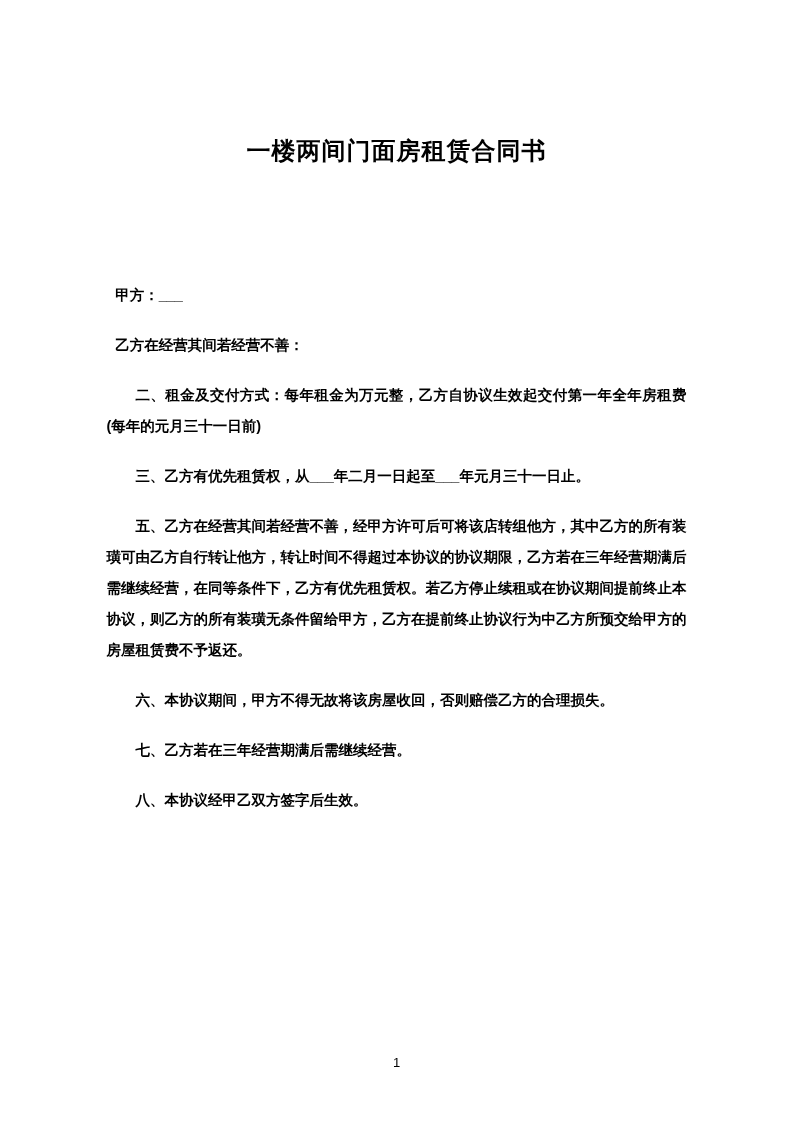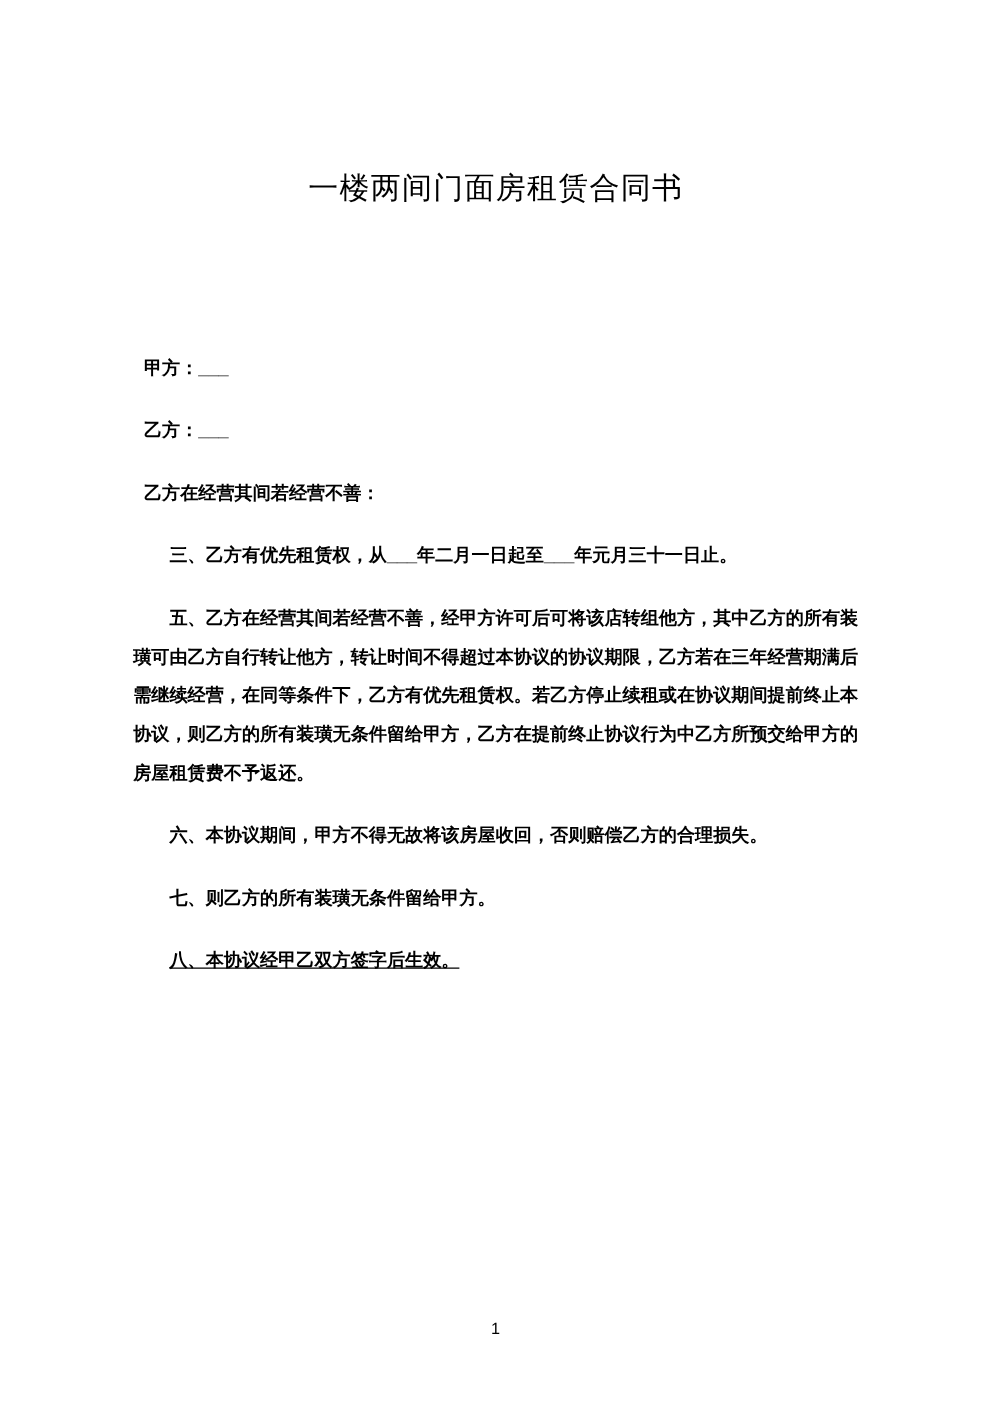--- a/index.html
+++ b/index.html
@@ -18,21 +18,21 @@
   .page {
     width: 793px;
     height: 1122px;
     box-sizing: border-box;
     padding: 0;
     position: relative;
   }
   .doc-title {
     text-align: center;
     font-size: 24px;
-    font-weight: normal;
+    font-weight: bold;
     letter-spacing: 1px;
     margin: 0;
     padding-top: 134px;
     line-height: 34px;
   }
   .body-block {
     margin: 16px auto;
     width: 580px;
     padding-top: 96px;
   }
@@ -45,21 +45,20 @@
     text-justify: inter-ideograph;
   }
   .para.indent {
     text-indent: 2em;
   }
   .para.indent-small {
     text-indent: 0.6em;
   }
   .para.last {
     margin-bottom: 0;
-    text-decoration: underline;
   }
   .page-number {
     position: absolute;
     left: 0;
     right: 0;
     bottom: 52px;
     text-align: center;
     font-size: 13px;
     font-weight: normal;
     color: #000;
@@ -67,24 +66,24 @@
 </style>
 </head>
 <body>
 
 <div class="page">
 
   <h1 class="doc-title">一楼两间门面房租赁合同书</h1>
 
   <div class="body-block">
     <p class="para indent-small">甲方：___</p>
-    <p class="para indent-small">乙方：___</p>
     <p class="para indent-small">乙方在经营其间若经营不善：</p>
+    <p class="para indent">二、租金及交付方式：每年租金为万元整，乙方自协议生效起交付第一年全年房租费(每年的元月三十一日前)</p>
     <p class="para indent">三、乙方有优先租赁权，从___年二月一日起至___年元月三十一日止。</p>
     <p class="para indent">五、乙方在经营其间若经营不善，经甲方许可后可将该店转组他方，其中乙方的所有装璜可由乙方自行转让他方，转让时间不得超过本协议的协议期限，乙方若在三年经营期满后需继续经营，在同等条件下，乙方有优先租赁权。若乙方停止续租或在协议期间提前终止本协议，则乙方的所有装璜无条件留给甲方，乙方在提前终止协议行为中乙方所预交给甲方的房屋租赁费不予返还。</p>
     <p class="para indent">六、本协议期间，甲方不得无故将该房屋收回，否则赔偿乙方的合理损失。</p>
-    <p class="para indent">七、则乙方的所有装璜无条件留给甲方。</p>
+    <p class="para indent">七、乙方若在三年经营期满后需继续经营。</p>
     <p class="para indent last">八、本协议经甲乙双方签字后生效。</p>
   </div>
 
   <div class="page-number">1</div>
 
 </div>
 
 </body></html>

